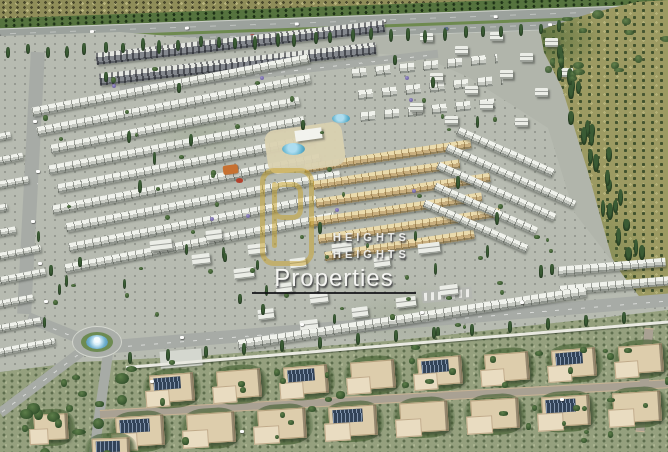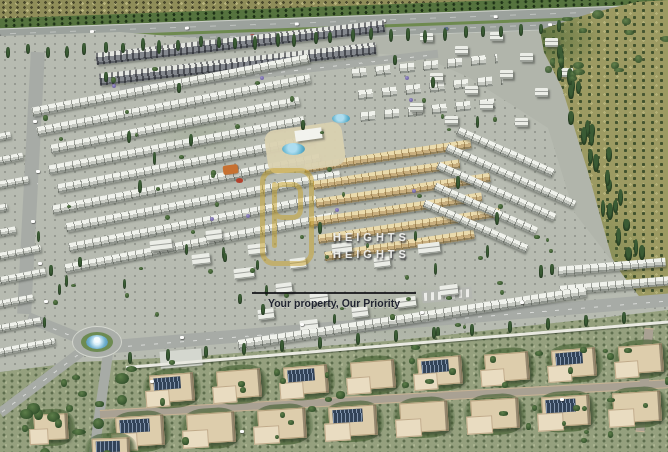--- a/index.html
+++ b/index.html
@@ -652,16 +652,16 @@
     </div>
 
   <div class="wm">
     <div class="wm-emblem">
       <div class="outer"></div>
       <div class="bowl"></div>
       <div class="stem"></div>
     </div>
     <div class="wm-l1">HEIGHTS</div>
     <div class="wm-l2">HEIGHTS</div>
+    <div class="wm-name">Properties</div>
     <div class="wm-rule"></div>
-    <div class="wm-tag">Your property, Our Priority</div>
   </div>
 </div>
 
 </body></html>

